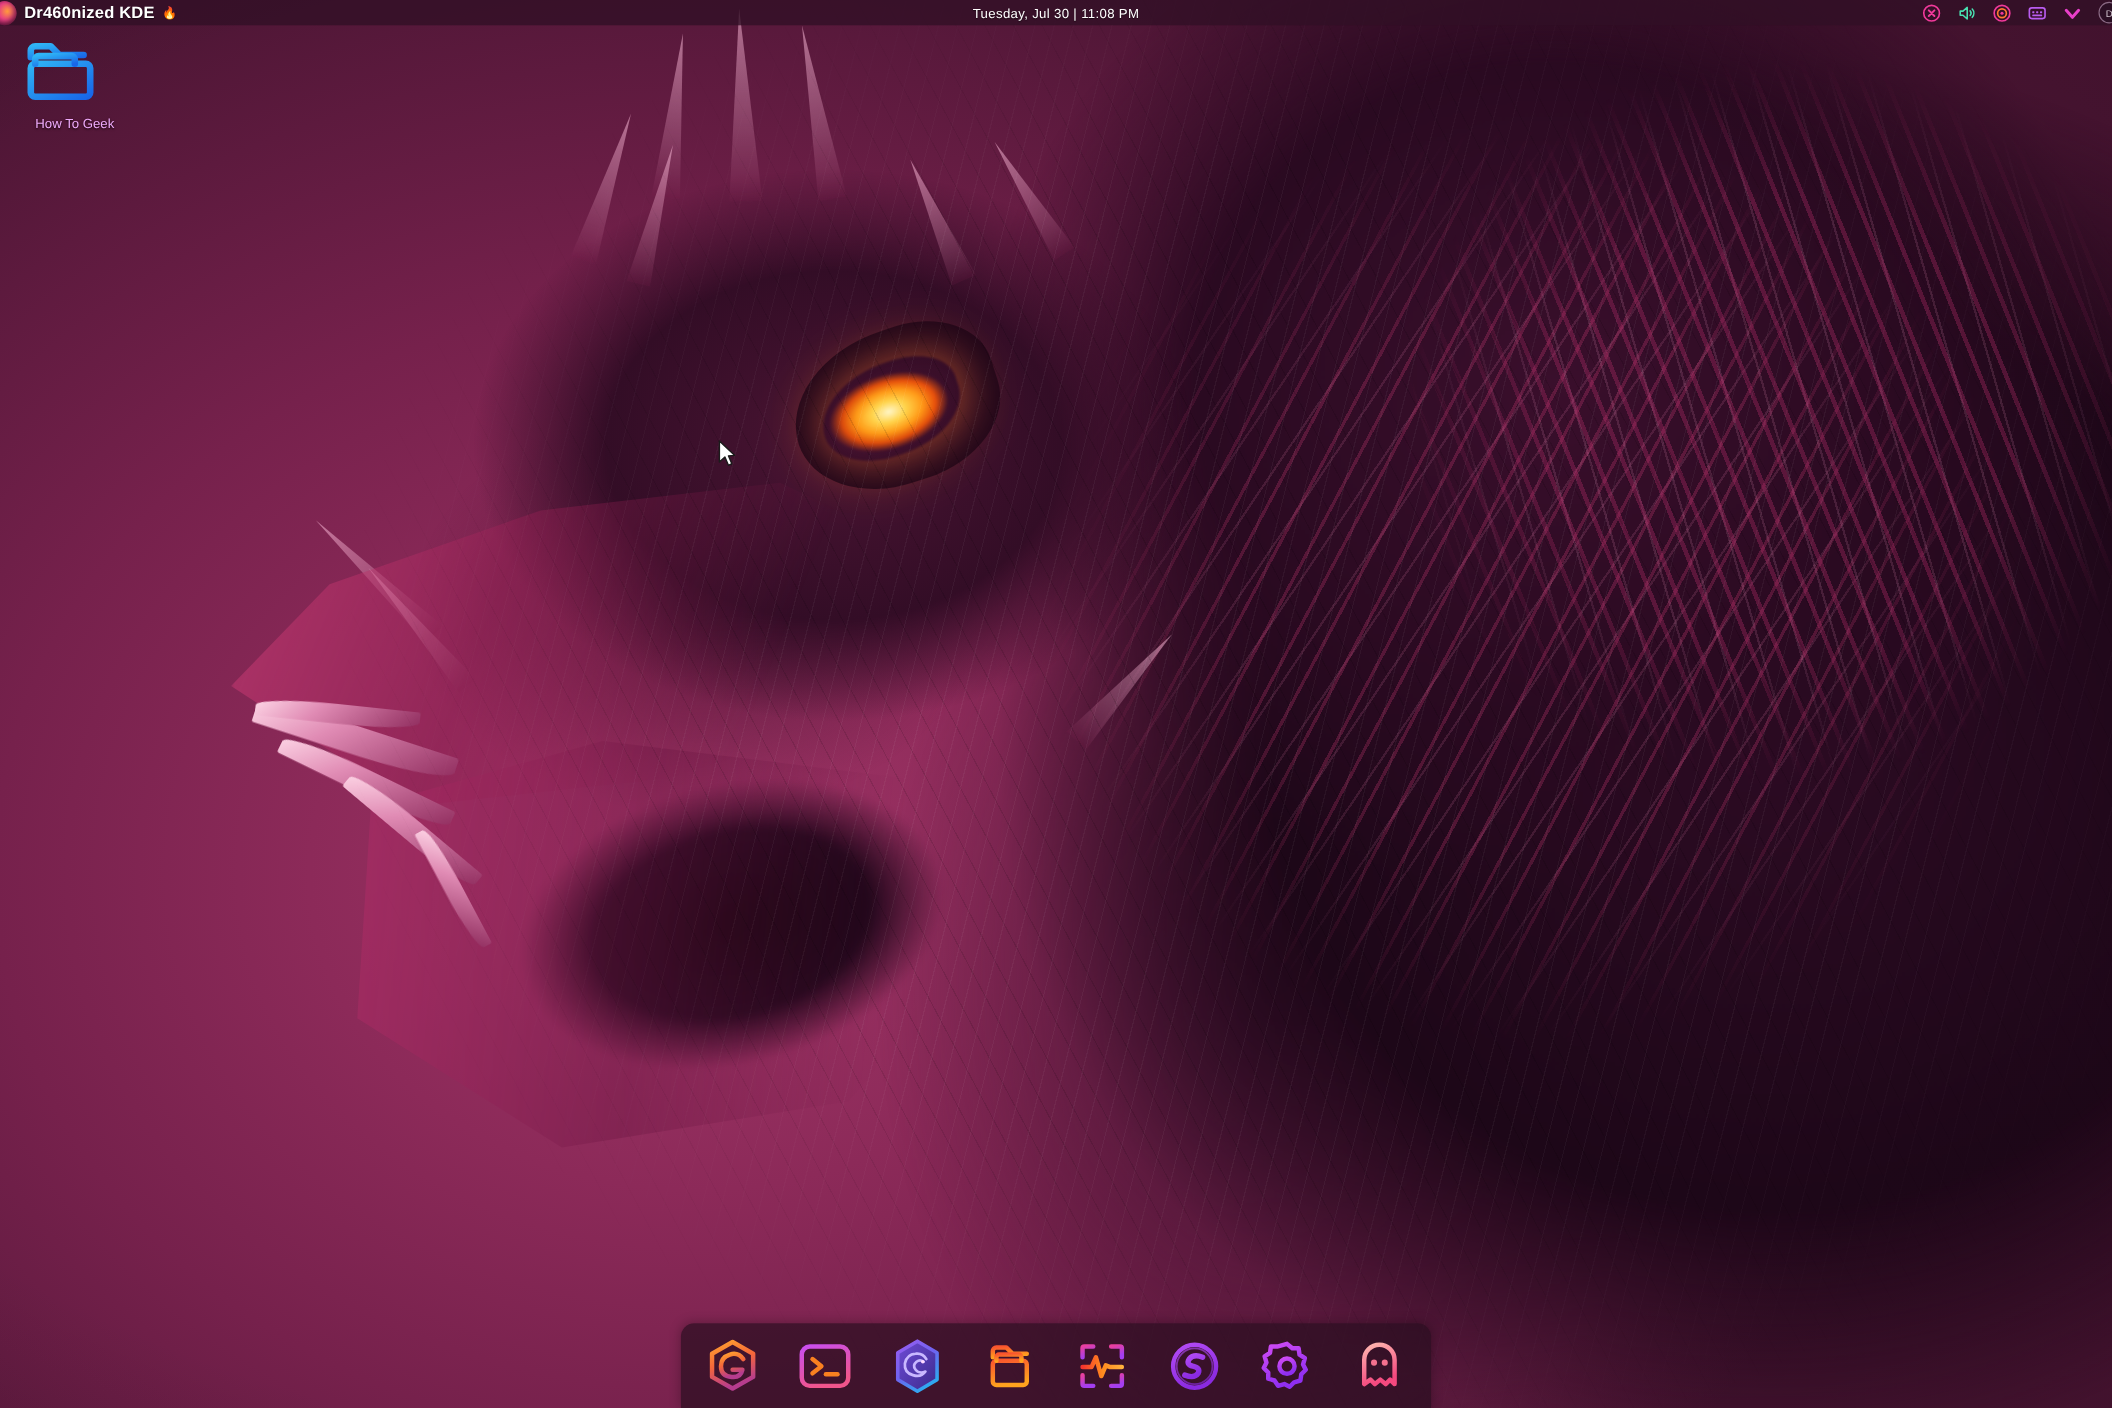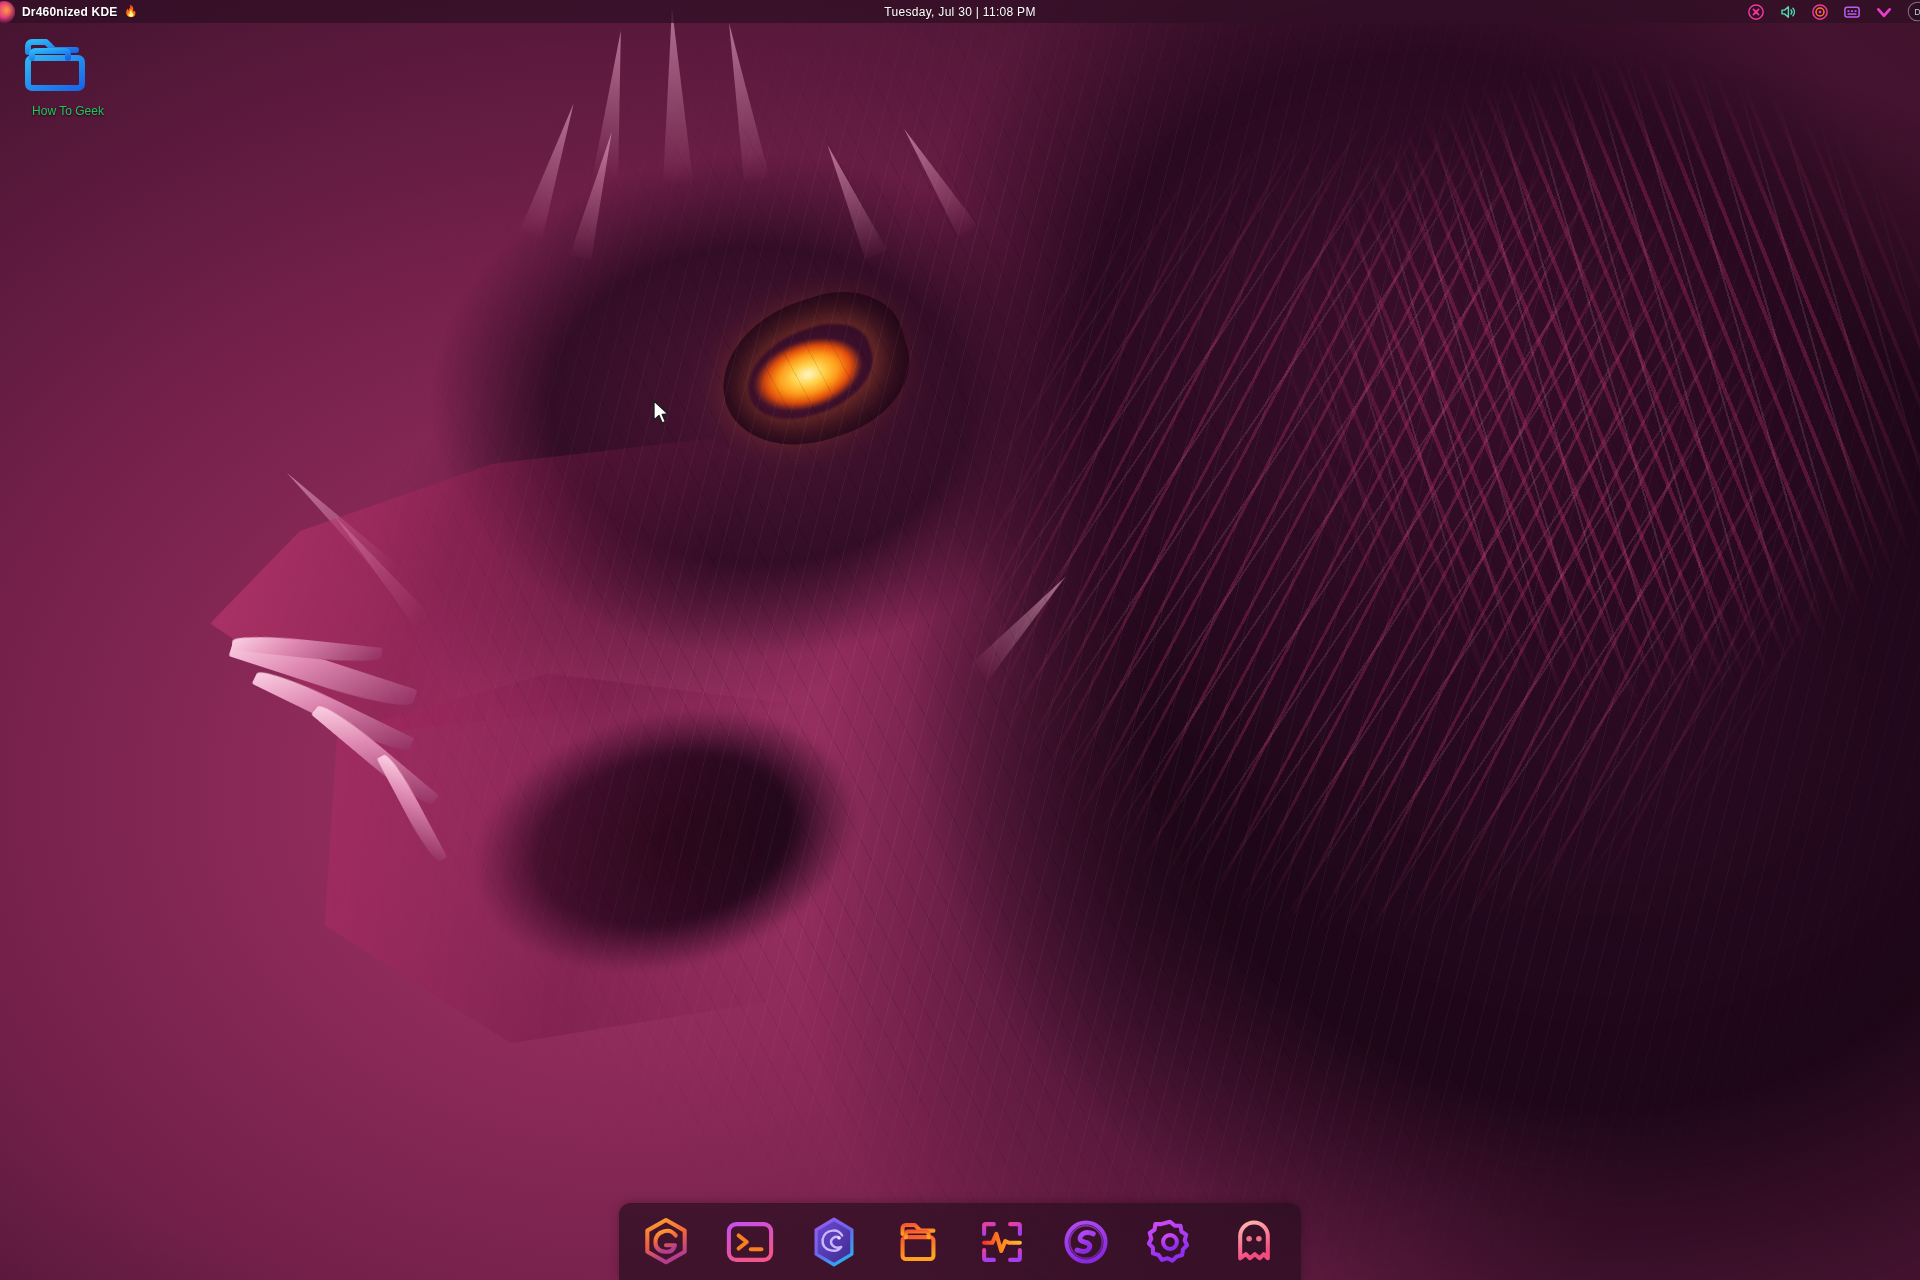--- a/index.html
+++ b/index.html
@@ -115,32 +115,32 @@
   #topbar {
     position:absolute; left:0; top:0; width:1920px; height:23px;
     background:rgba(49,16,37,.78);
     display:flex; align-items:center; z-index:40;
     color:#fff;
   }
   #topbar .left { display:flex; align-items:center; gap:7px; padding-left:2px; }
   .tb-logo { width:22px; height:22px; border-radius:50%; flex:none; margin-left:-9px;
     background:radial-gradient(circle at 62% 42%, #ff9a3c 0%, #e8417f 42%, #9c2160 72%, #5d1340 100%);
     box-shadow:inset -2px -2px 5px rgba(0,0,0,.45); }
-  .tb-title { font-size:12px; font-weight:bold; letter-spacing:.2px; text-shadow:0 1px 1px rgba(0,0,0,.6); }
+  .tb-title { font-size:15px; font-weight:bold; letter-spacing:.2px; text-shadow:0 1px 1px rgba(0,0,0,.6); }
   .tb-fire { font-size:11px; }
   #topbar .center { position:absolute; left:50%; transform:translateX(-50%);
     font-size:12px; font-weight:normal; letter-spacing:.3px; text-shadow:0 1px 1px rgba(0,0,0,.55); white-space:nowrap; }
   #topbar .tray { margin-left:auto; display:flex; align-items:center; gap:14px; padding-right:2px; height:23px; }
   .tray-ic { width:18px; height:18px; display:block; }
   .tray-btn { display:flex; align-items:center; justify-content:center; height:23px; }
 
   
   #desk-icon { position:absolute; left:8px; top:34px; width:96px;
     display:flex; flex-direction:column; align-items:center; gap:2px; z-index:20; }
-  #desk-icon .lbl { font-size:12px; color:#22c55e; text-shadow:0 1px 2px rgba(0,0,0,.85); white-space:nowrap;margin-left:24px; }
+  #desk-icon .lbl { font-size:12px; color:#f0abfc; text-shadow:0 1px 2px rgba(0,0,0,.85); white-space:nowrap;margin-left:24px; }
 
   
   #dock { position:absolute; left:50%; transform:translateX(-50%); bottom:0;
     height:77px; padding:0 16px; border-radius:12px 12px 0 0;
     background:rgba(42,14,32,.72);
     display:flex; align-items:center; gap:22px; z-index:45;
     box-shadow:0 -1px 10px rgba(0,0,0,.25);
   }
   .dock-item { width:62px; height:62px; display:flex; align-items:center; justify-content:center; }
   .dock-item svg { width:52px; height:52px; display:block; }

